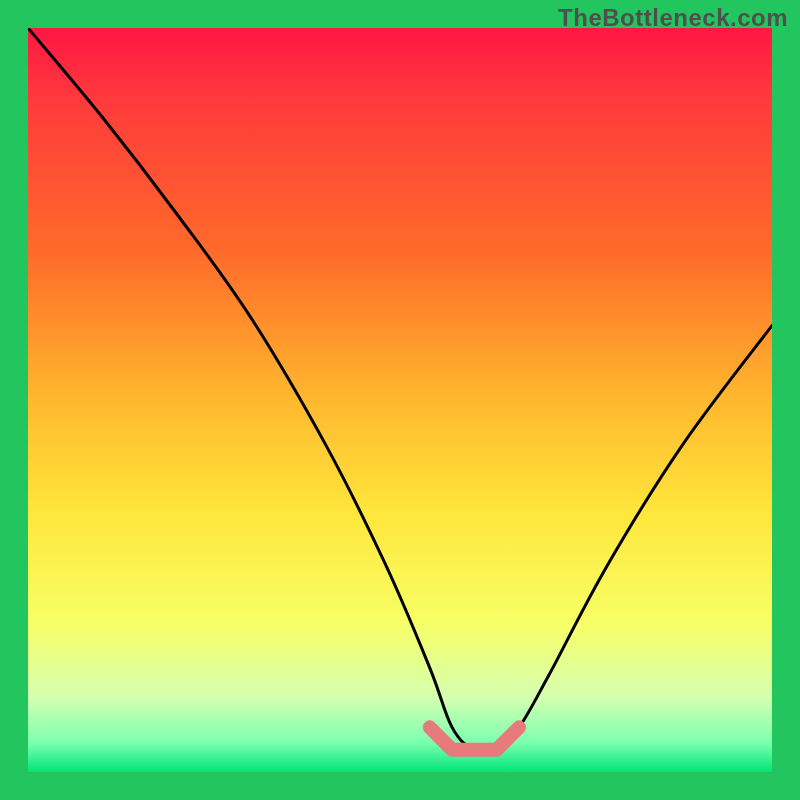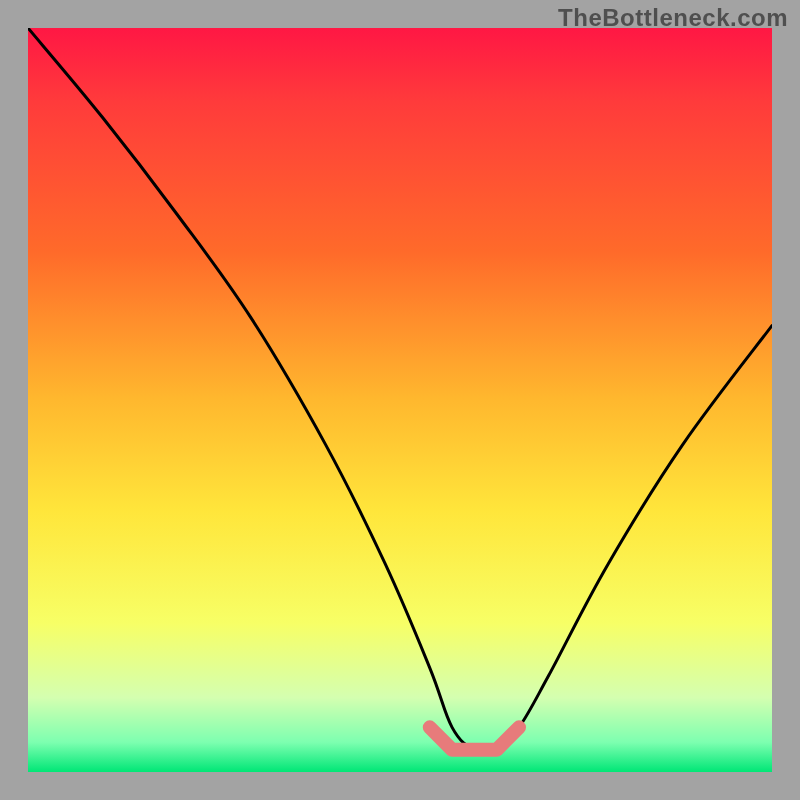--- a/index.html
+++ b/index.html
@@ -8,21 +8,21 @@
     width: 800px;
     height: 800px;
     background: #000;
     font-family: Arial, Helvetica, sans-serif;
     overflow: hidden;
   }
   .outer {
     position: relative;
     width: 800px;
     height: 800px;
-    background: #a3a3a3;
+    background: #22c55e;
   }
   .watermark {
     position: absolute;
     top: 4px;
     right: 12px;
     color: #4f4f4f;
     font-size: 24px;
     font-weight: 600;
     letter-spacing: 0.5px;
     z-index: 10;

